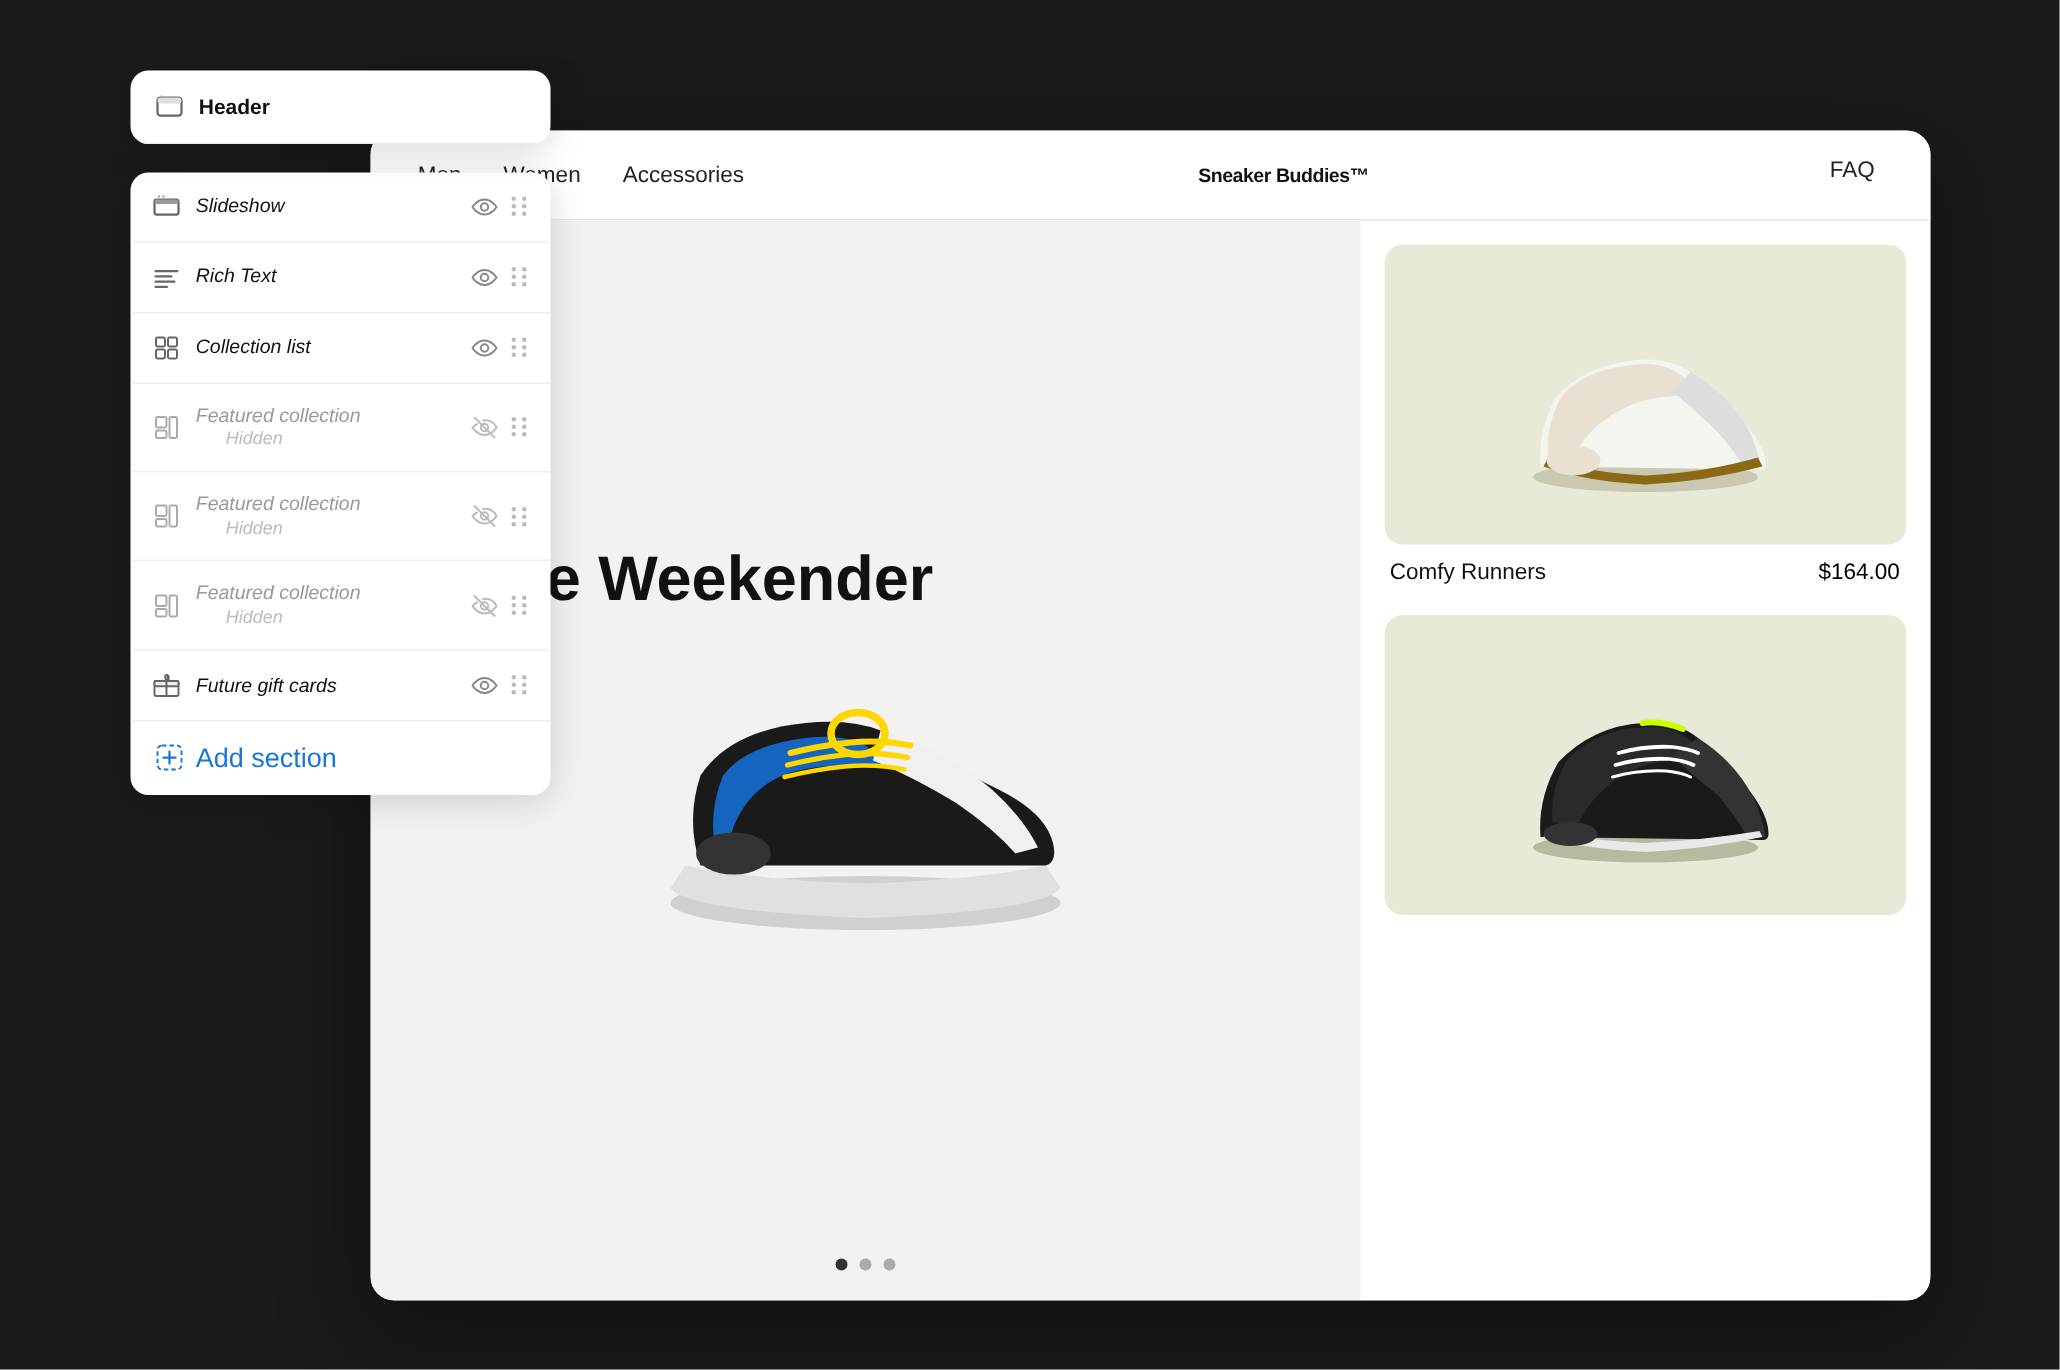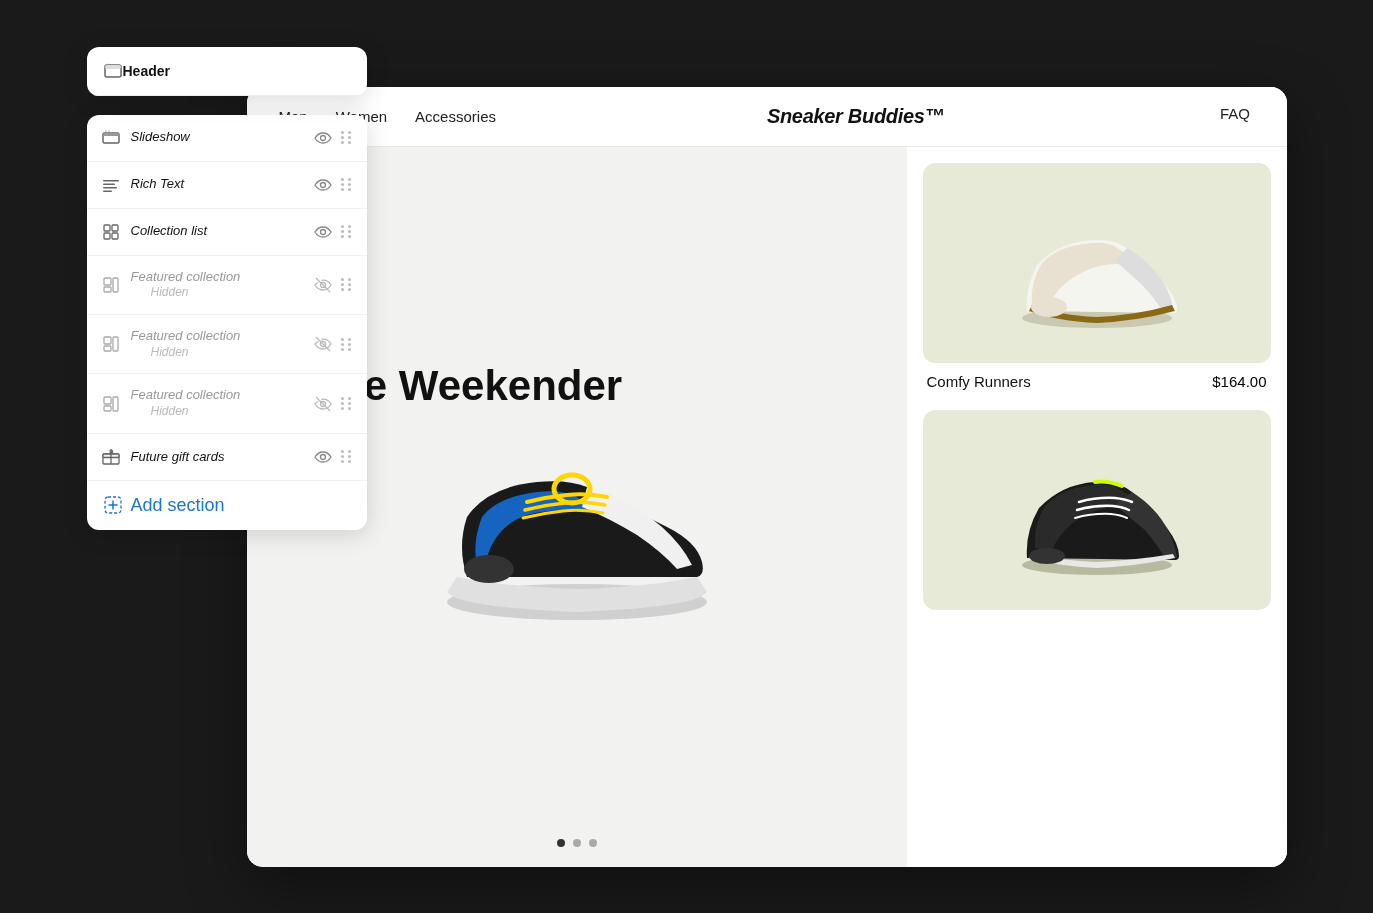--- a/index.html
+++ b/index.html
@@ -45,25 +45,24 @@
       display: flex;
       gap: 28px;
     }
     .nav-left a, .nav-right a {
       text-decoration: none;
       color: #222;
       font-size: 15px;
       font-weight: 400;
     }
     .store-logo {
-      font-size: 20px;
+      font-size: 13px;
       font-weight: 700;
       color: #111;
       letter-spacing: -0.3px;
-      font-style: italic;
     }
     .nav-right {
       display: flex;
       align-items: center;
       gap: 24px;
       flex-direction: column;
     }
     .cart-icon-wrap {
       display: flex;
       align-items: center;
@@ -173,20 +172,21 @@
       width: 280px;
       background: #fff;
       border-radius: 12px;
       box-shadow: 0 4px 24px rgba(0,0,0,0.15);
       z-index: 10;
       overflow: hidden;
     }
     .header-panel-title {
       display: flex;
       align-items: center;
+      gap: 10px;
       padding: 14px 16px;
       font-size: 14px;
       font-weight: 600;
       color: #111;
       border-bottom: 1px solid #eee;
     }
 
     
     .sidebar-panel {
       position: absolute;

